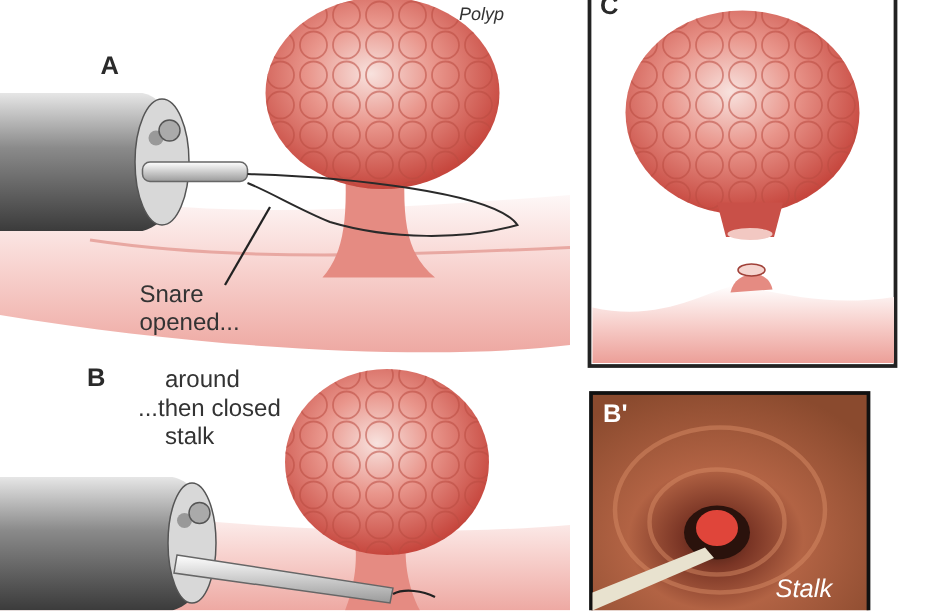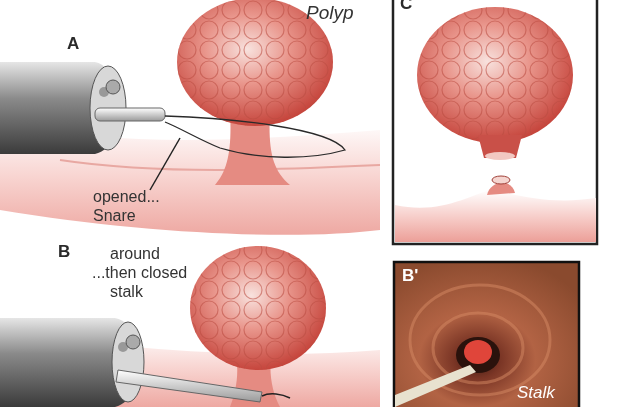--- a/index.html
+++ b/index.html
@@ -101,24 +101,24 @@
     <rect x="394" y="262" width="185" height="150" fill="url(#photoG)" stroke="#111" stroke-width="2.5"></rect>
     <ellipse cx="480" cy="340" rx="70" ry="55" fill="none" stroke="#d58a63" stroke-width="3" opacity="0.5"></ellipse>
     <ellipse cx="478" cy="348" rx="45" ry="35" fill="none" stroke="#d58a63" stroke-width="3" opacity="0.5"></ellipse>
     <ellipse cx="478" cy="355" rx="22" ry="18" fill="#2a120c"></ellipse>
     <ellipse cx="478" cy="352" rx="14" ry="12" fill="#e0453a"></ellipse>
     <path d="M395,395 L470,365 L476,372 L395,407 Z" fill="#e8e2cf"></path>
   </g>
 </svg>
 
   <div class="lbl panel-letter" style="left:67px;top:34px;">A</div>
-  <div class="lbl italic" style="left:306px;top:2px;font-size:19px;color:#333;">Polyp</div>
+  <div class="lbl italic" style="left:306px;top:2px;font-size:12px;color:#333;">Polyp</div>
   <div class="lbl caption" style="left:93px;top:187px;">
+    <div>Snare</div>
     <div>opened...</div>
-    <div>Snare</div>
   </div>
   <div class="lbl panel-letter" style="left:58px;top:242px;">B</div>
   <div class="lbl caption" style="left:92px;top:244px;">
     <div style="padding-left:18px;">around</div>
     <div>...then closed</div>
     <div style="padding-left:18px;">stalk</div>
   </div>
   <div class="lbl panel-letter" style="left:400px;top:-6px;">C</div>
   <div class="lbl panel-letter" style="left:402px;top:266px;color:#fff;">B'</div>
   <div class="lbl italic" style="left:517px;top:383px;font-size:17px;color:#fff;">Stalk</div>

